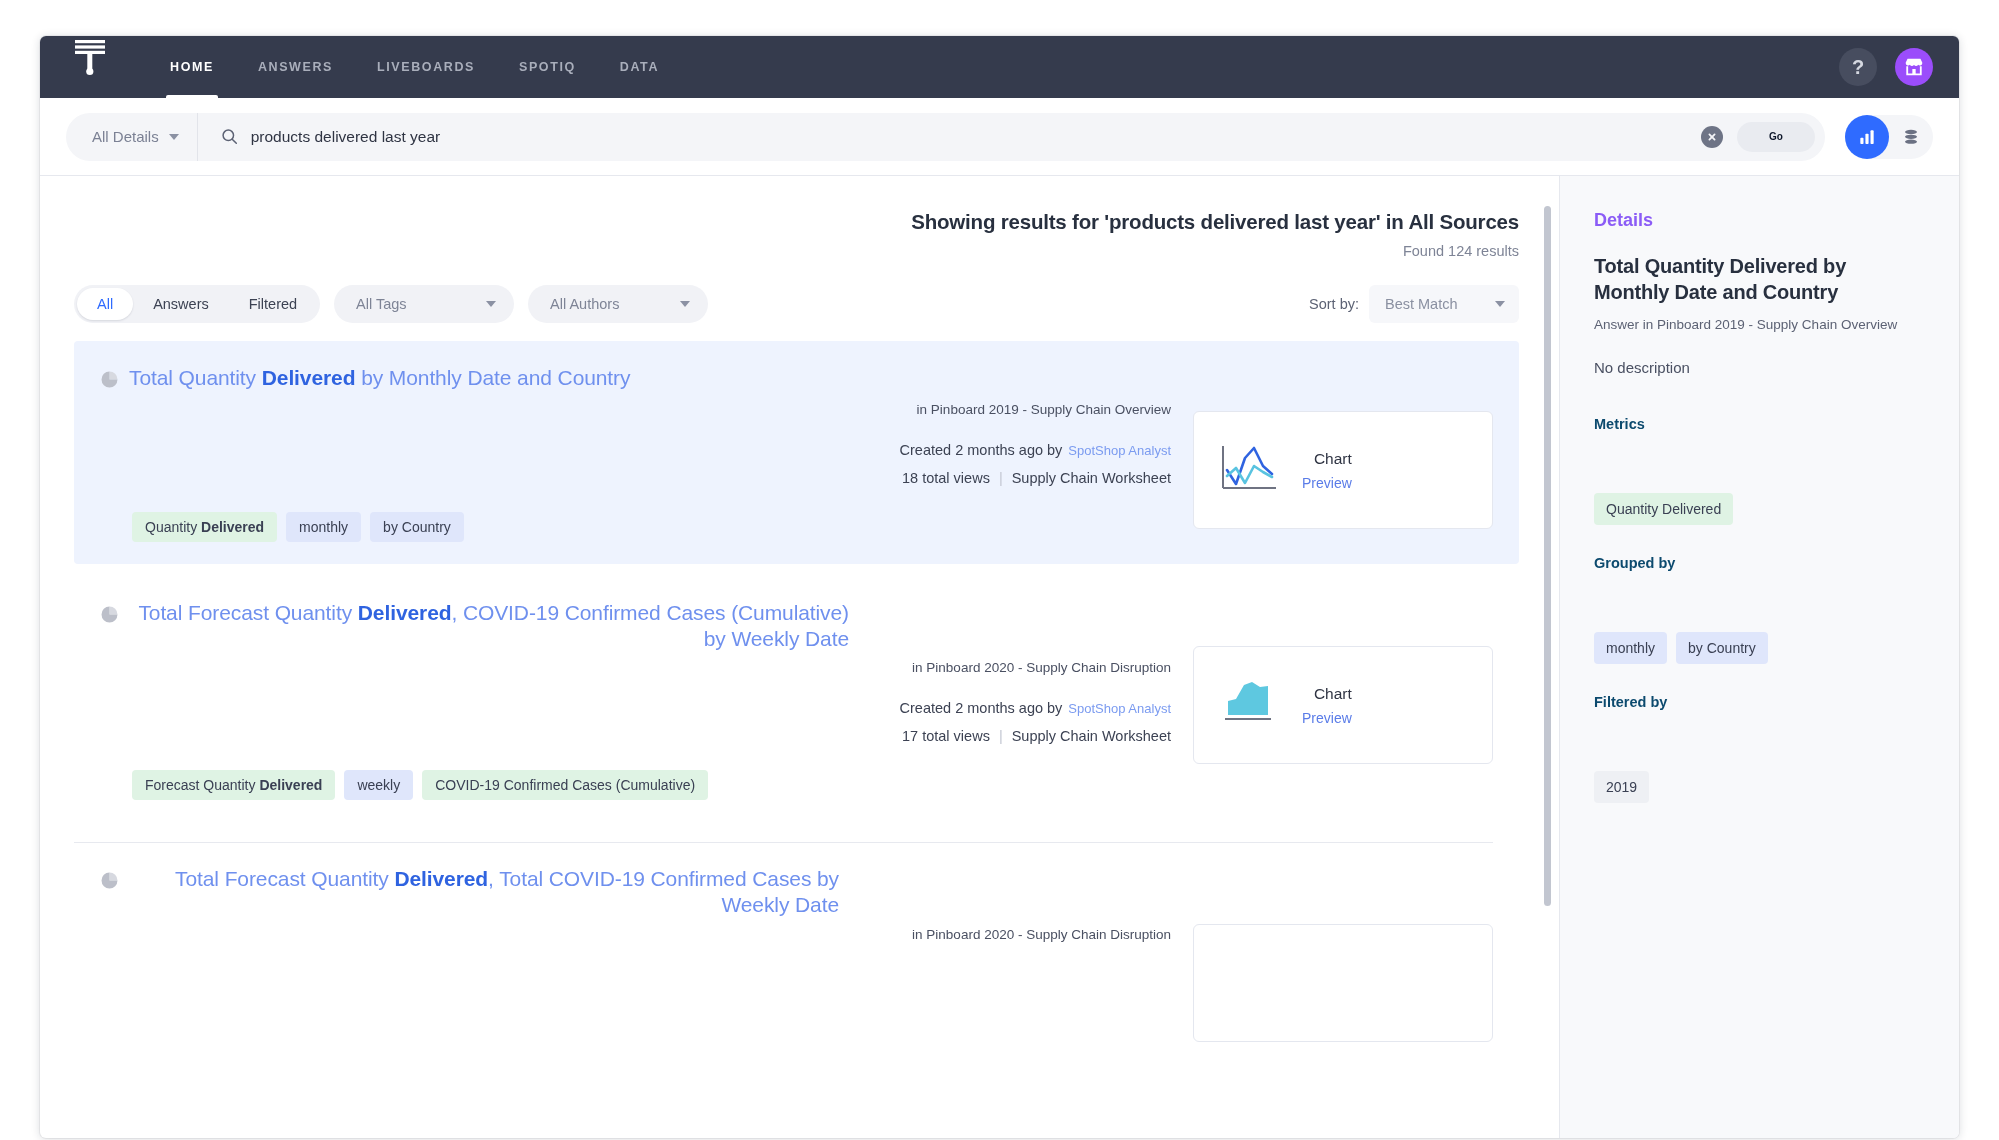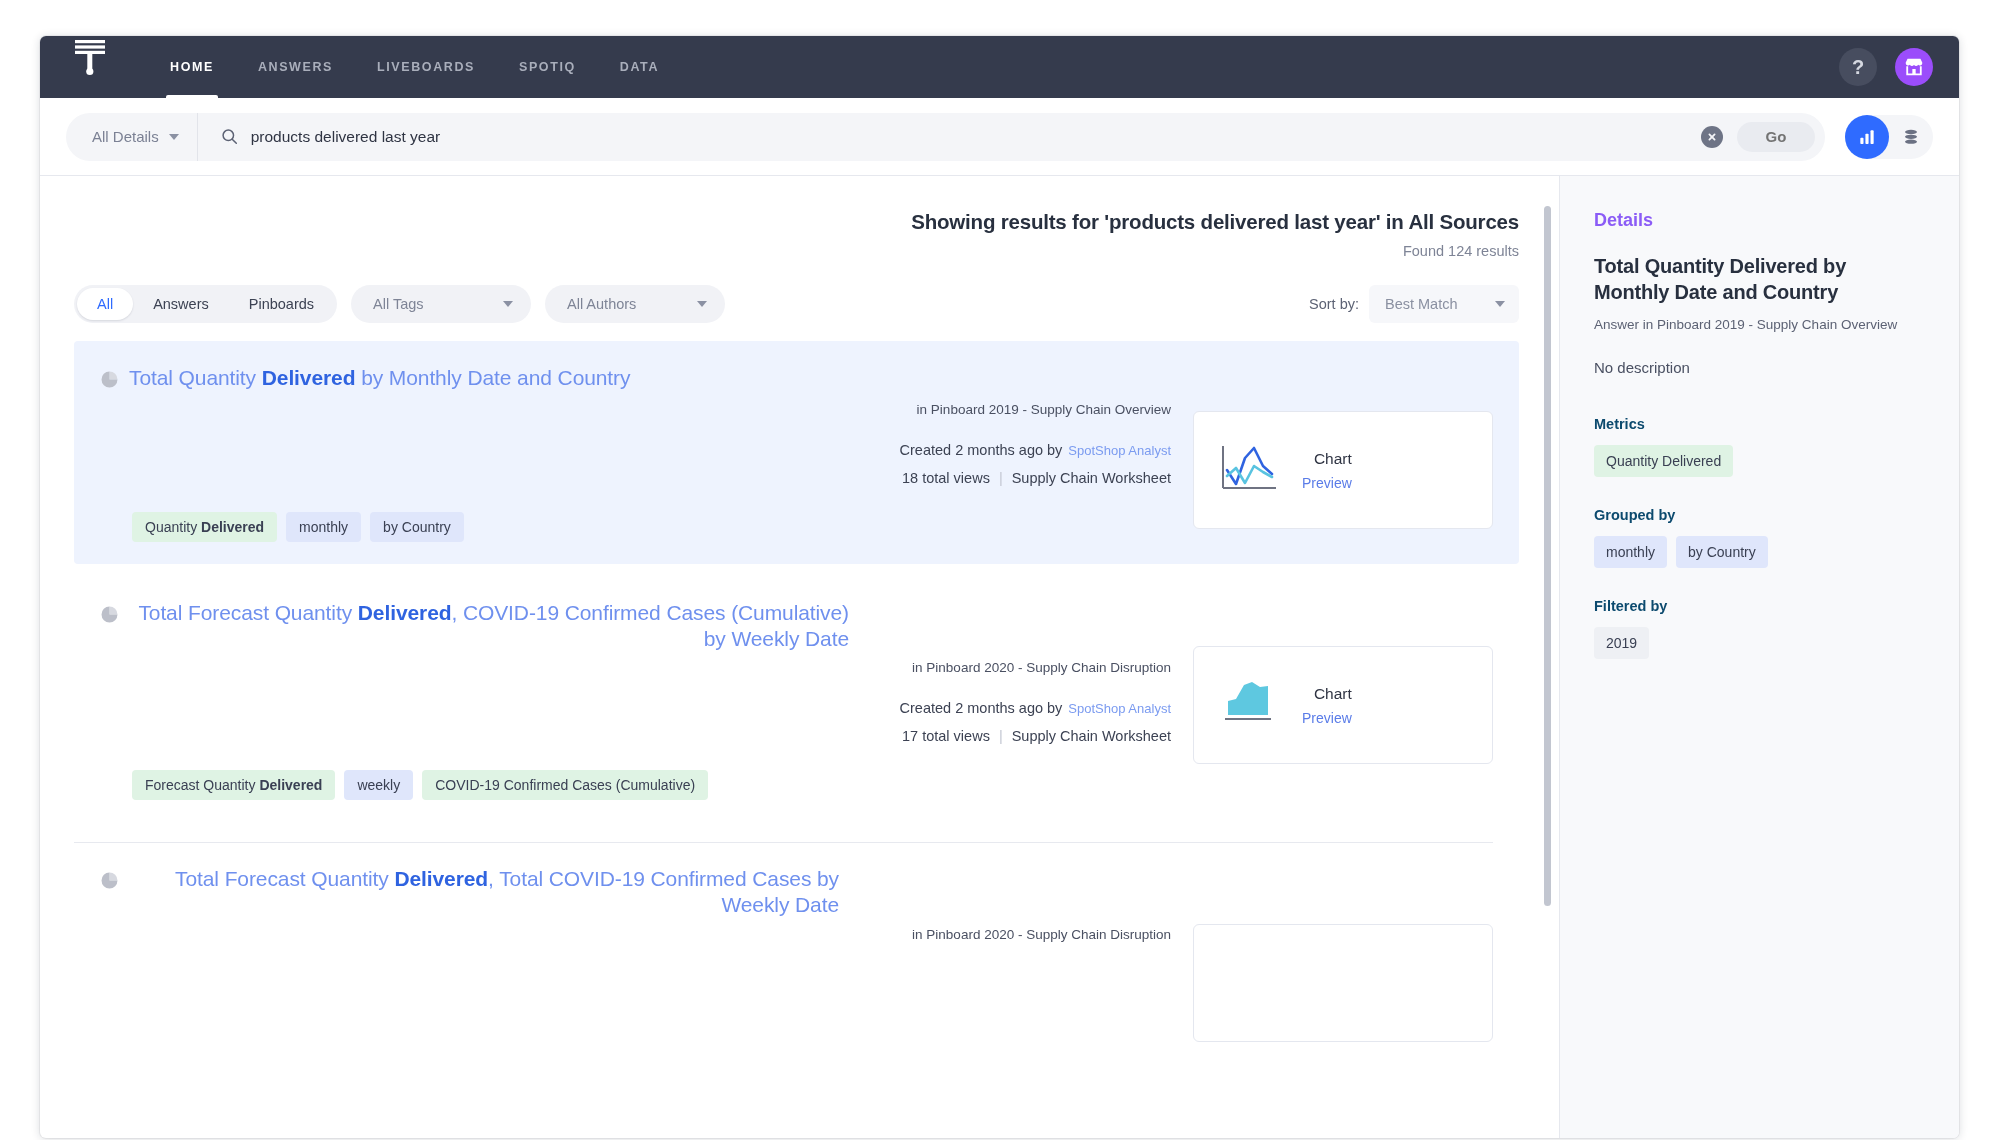--- a/index.html
+++ b/index.html
@@ -91,21 +91,21 @@
           border-top: 6px solid #8b91a3; }
   .search-icon-box { padding: 0 12px 0 22px; display:flex; align-items:center; }
   .search-value { flex: 1; color: #2f3443; font-size: 15.5px; }
   .clear-btn { width: 22px; height: 22px; border-radius: 50%; background: #6e7486;
                display:flex; align-items:center; justify-content:center; cursor:pointer; }
   .clear-btn svg { display:block; }
   .go-btn {
     margin-left: 14px; margin-right: 2px;
     height: 30px; min-width: 78px; padding: 0 18px;
     border-radius: 15px; background: #e9ebf0;
-    color: #737373; font-size: 15px; font-weight: bold;
+    color: #0f172a; font-size: 10px; font-weight: bold;
     display:flex; align-items:center; justify-content:center; cursor:pointer;
   }
   .view-toggle { display:flex; align-items:center; margin-left: 20px;
                  background:#f4f5f8; border-radius: 22px; height: 44px; padding: 0; }
   .vt-btn { width: 44px; height: 44px; border-radius: 50%;
             display:flex; align-items:center; justify-content:center; cursor:pointer; }
   .vt-btn.active { background: #2f6bff; }
 
   
   .body { flex: 1; display: flex; min-height: 0; position: relative; }
@@ -195,21 +195,21 @@
   }
   .d-label { font-size: 18px; font-weight: bold; color: #8b5cf6; }
   .d-title { margin-top: 22px; font-size: 20px; line-height: 1.3; font-weight: bold; color: #28303f; letter-spacing: -.2px; }
   .d-sub { margin-top: 10px; font-size: 13.5px; line-height: 1.45; color: #5c6274; }
   .d-desc { margin-top: 24px; font-size: 15px; color: #4a5062; }
   .d-sec { margin-top: 40px; }
   .d-sec.tight { margin-top: 30px; }
   .d-sec-title { font-size: 14.5px; font-weight: bold; color: #0c4a6e; }
   .d-chips { margin-top: 13px; display:flex; flex-wrap: wrap; gap: 9px; }
   .d-chip { height: 30px; padding: 16px 12px; border-radius: 4px;
-            display:flex; align-items:center; font-size: 14px; color: #3a4053; white-space: nowrap; }
+            display:flex; align-items:center; font-size: 14px; color: #3a4053; white-space: nowrap; margin-top: 48px; }
   .d-chip.metric { background: #dff3e4; }
   .d-chip.attr { background: #dfe6fb; }
   .d-chip.plain { background: #eef0f4; }
 </style>
 </head>
 <body>
 
 <div class="page">
 <div class="app">
 
@@ -296,21 +296,21 @@
   <div class="body">
 
     <div class="results-col">
       <div class="results-title">Showing results for 'products delivered last year' in All Sources</div>
       <div class="results-count">Found 124 results</div>
 
       <div class="filters-row">
         <div class="seg">
           <div class="seg-item active">All</div>
           <div class="seg-item">Answers</div>
-          <div class="seg-item">Pinboards</div>
+          <div class="seg-item">Filtered</div>
         </div>
         <div class="dd">
           <span>All Tags</span>
           <span class="chev"></span>
         </div>
         <div class="dd">
           <span>All Authors</span>
           <span class="chev"></span>
         </div>
         <div class="sortwrap">

